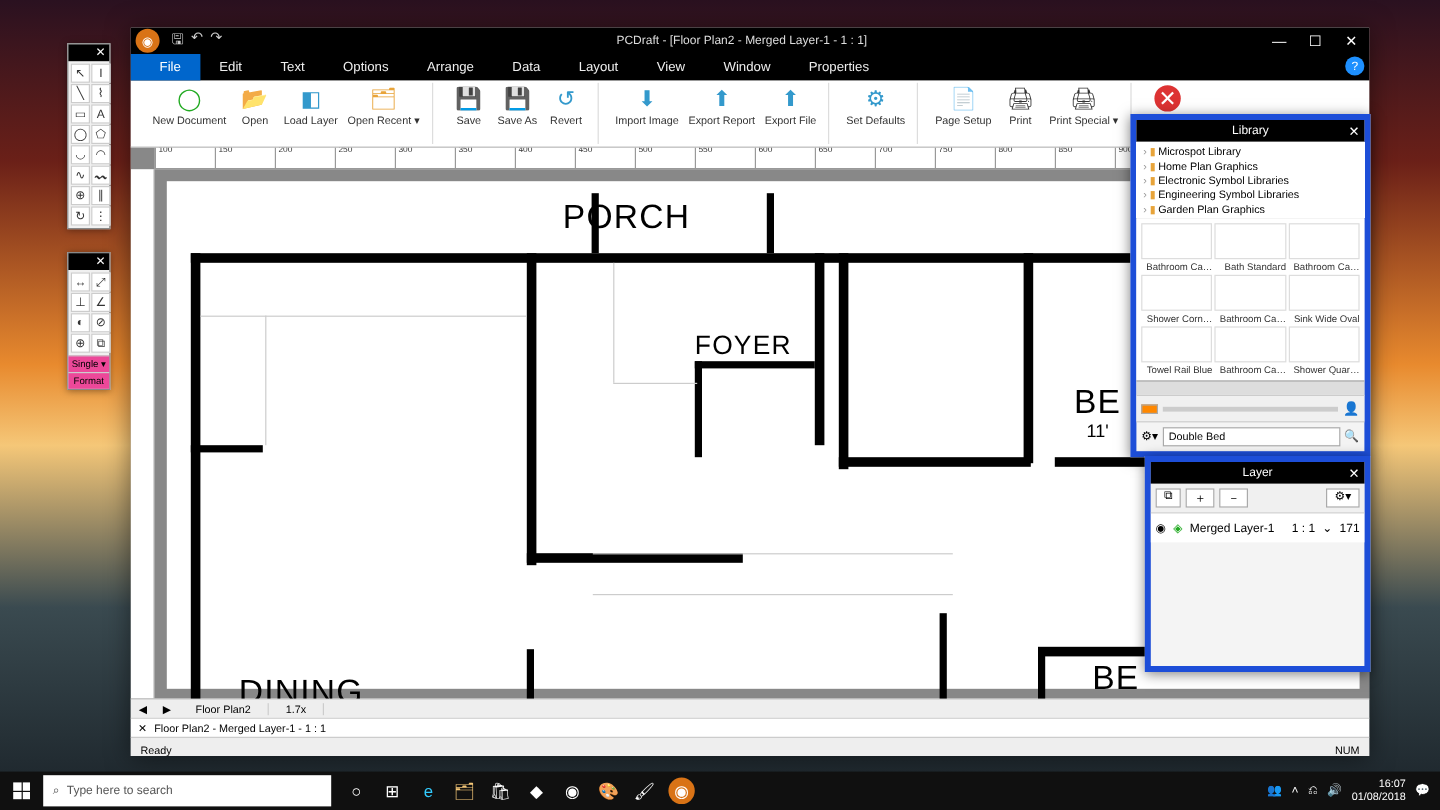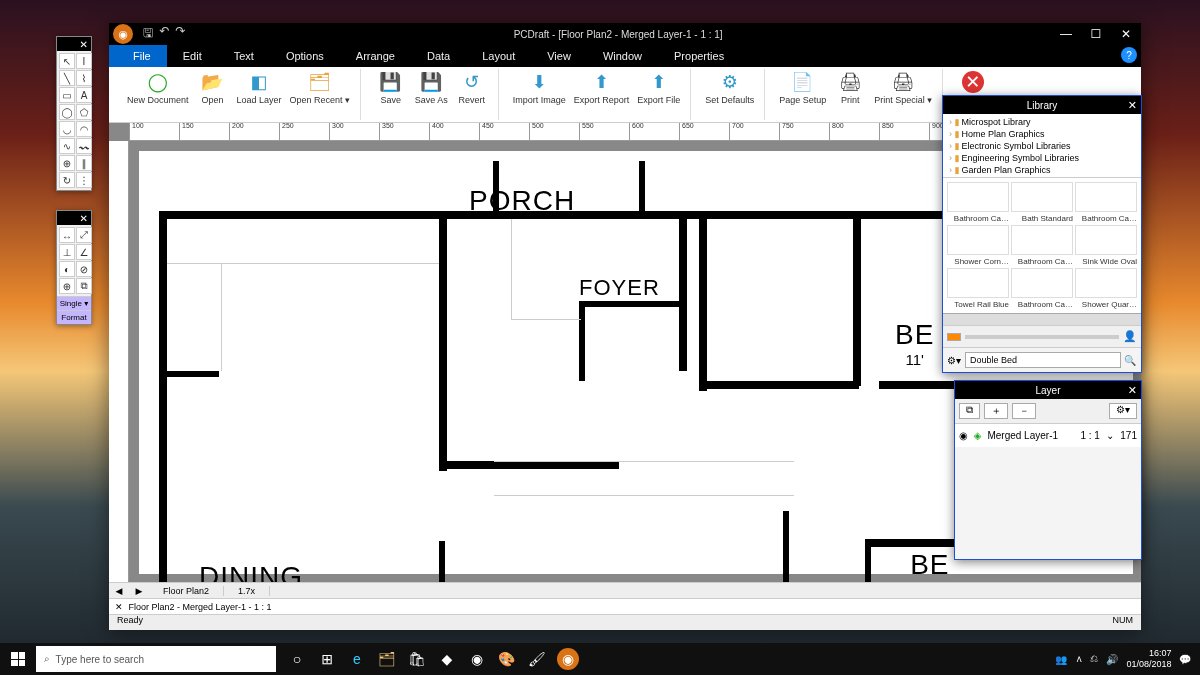--- a/index.html
+++ b/index.html
@@ -29,30 +29,30 @@
 
 .room-label { position:absolute; font-family:Arial; font-weight:400; color:#000; text-align:center;}
 .room-label .dim { font-size:15px; display:block;}
 .room-label .nm { font-size:28px; letter-spacing:1px; display:block;}
 .wall { position:absolute; background:#000;}
 .thin { position:absolute; background:#ccc;}
 
 .tabs { height:16px; background:#eee; border-top:1px solid #ccc; font-size:9px; display:flex; align-items:center;}
 .tabs .tab{ padding:0 14px; border-right:1px solid #ccc;}
 .doctab { height:16px; background:#fff; border-top:1px solid #ccc; font-size:9px; display:flex; align-items:center; padding:0 6px; gap:6px;}
-.status { height:16px; background:#eee; border-top:1px solid #ccc; font-size:9px; display:flex; align-items:flex-start; padding:0 8px; justify-content:space-between;}
+.status { height:16px; background:#eee; border-top:1px solid #ccc; font-size:9px; display:flex; align-items:flex-end; padding:0 8px; justify-content:space-between;}
 
 .palette { position:absolute; background:#f0f0f0; border:1px solid #888; box-shadow:0 1px 6px rgba(0,0,0,.4);}
 .palette .phdr { height:14px; background:#000; display:flex; justify-content:flex-end; align-items:center;}
 .palette .phdr .px { color:#fff; font-size:10px; padding:0 3px; cursor:pointer;}
 .tool-grid { display:grid; grid-template-columns:16px 16px; gap:1px; padding:2px;}
 .tool-grid div { width:16px; height:16px; background:#fff; border:1px solid #ccc; font-size:10px; display:flex; align-items:center; justify-content:center; color:#333;}
-.dim-extra { font-size:8px; text-align:center; padding:2px; background:#c4b5fd; border-top:1px solid #ccc;}
-
-.panel { position:absolute; background:#f4f4f4; border:1px solid #1d4ed8; box-shadow:0 2px 10px rgba(0,0,0,.5);}
+.dim-extra { font-size:8px; text-align:center; padding:2px; background:#ec4899; border-top:1px solid #ccc;}
+
+.panel { position:absolute; background:#f4f4f4; border:5px solid #1d4ed8; box-shadow:0 2px 10px rgba(0,0,0,.5);}
 .panel-hdr { height:18px; background:#000; color:#fff; font-size:10px; display:flex; align-items:center; justify-content:center; position:relative;}
 .panel-hdr .px { position:absolute; right:4px; font-size:11px;}
 .lib-tree { height:64px; overflow-y:auto; background:#fff; font-size:9px; padding:2px 6px; line-height:12px; border-bottom:1px solid #ccc;}
 .lib-tree div::before{content:"› "; color:#999;}
 .lib-tree div .fo{color:#e8a43a; margin-right:2px;}
 .lib-grid { display:grid; grid-template-columns:repeat(3,1fr); gap:2px; padding:4px; background:#fff;}
 .lib-item { font-size:8px; text-align:right; color:#333;}
 .lib-item .thumb { height:30px; border:1px solid #ddd; margin-bottom:2px; background:#fff;}
 .lib-foot { padding:4px; display:flex; gap:4px; align-items:center; background:#f0f0f0; border-top:1px solid #ccc;}
 .lib-search { display:flex; padding:4px; gap:4px; border-top:1px solid #ccc; align-items:center;}
@@ -224,21 +224,21 @@
       <div class="wall" style="left:726px; top:390px; width:6px; height:60px;"></div>
       <div class="wall" style="left:726px; top:388px; width:110px; height:8px;"></div>
 
       <div class="thin" style="left:28px;top:112px;width:272px;height:1px;"></div>
       <div class="thin" style="left:82px;top:112px;width:1px;height:108px;"></div>
       <div class="thin" style="left:372px;top:68px;width:1px;height:100px;"></div>
       <div class="thin" style="left:372px;top:168px;width:70px;height:1px;"></div>
       <div class="thin" style="left:355px;top:310px;width:300px;height:1px;"></div>
       <div class="thin" style="left:355px;top:344px;width:300px;height:1px;"></div>
 
-      <div class="room-label" style="left:330px; top:34px;">
+      <div class="room-label" style="left:330px; top:14px;">
           <span class="nm">PORCH</span>
         </div>
       <div class="room-label" style="left:440px; top:124px;">
           <span class="nm" style="font-size:22px">FOYER</span>
         </div>
       <div class="room-label" style="left:60px; top:390px;margin-top:20px;">
           <span class="nm">DINING</span>
           <span class="dim">11'-5" X 13'-6"</span>
         </div>
       <div class="room-label" style="left:756px; top:168px;">

